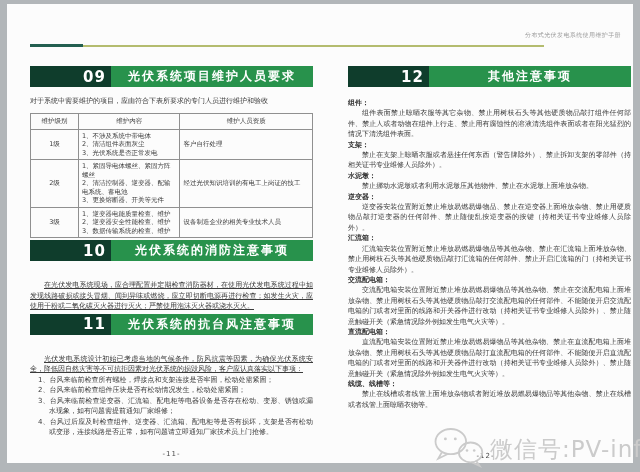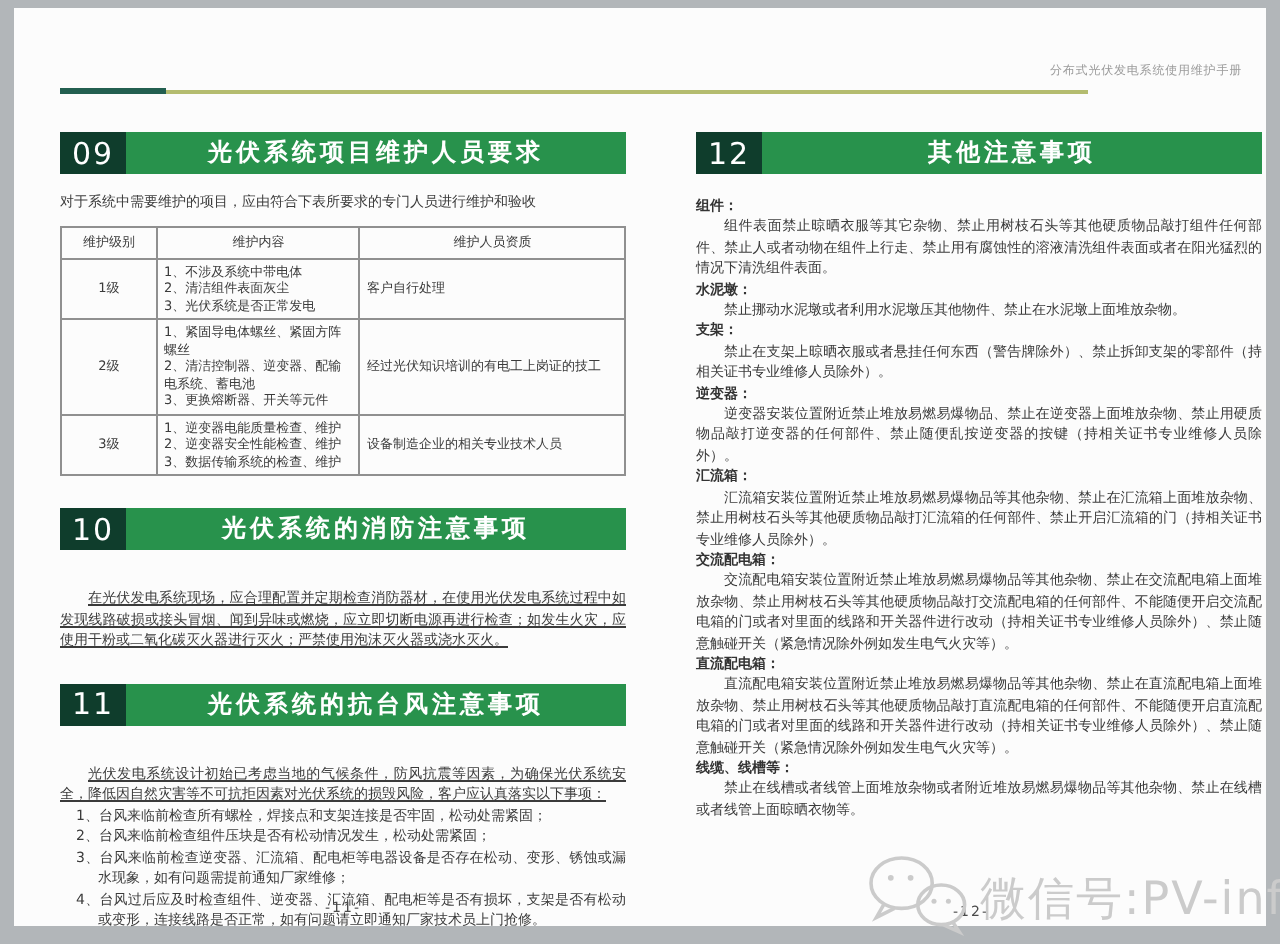--- a/index.html
+++ b/index.html
@@ -22,42 +22,42 @@
   .rule-olive{flex:1;height:2px;background:#b4bc6f;}
 
   .page{position:absolute;top:62px;width:283px;}
   .page-left{left:23px;}
   .page-right{left:341px;}
 
   .sec-header{display:flex;height:21px;}
   .sec-badge{
     width:33px;background:#0f3d2c;color:#fff;
     display:flex;align-items:center;justify-content:center;
-    font-size:15px;font-weight:normal;letter-spacing:1px;
+    font-size:15px;font-weight:bold;letter-spacing:1px;padding-left:48px;
   }
   .sec-bar{
     flex:1;background:#28924c;color:#fff;
     display:flex;align-items:center;justify-content:center;
     font-size:12px;font-weight:bold;letter-spacing:2px;
   }
 
   .intro{margin-top:9px;font-size:7px;line-height:10px;}
 
   table.maint{width:100%;border-collapse:collapse;margin-top:7px;table-layout:fixed;}
   table.maint th,table.maint td{
     border:1px solid #909090;font-size:6.5px;line-height:8.5px;
     padding:2px 3px;font-weight:normal;vertical-align:middle;color:#3b3b3b;
   }
   table.maint th{text-align:center;padding:3px 2px;}
   col.c-level{width:17%;} col.c-content{width:36%;} col.c-qual{width:47%;}
   td.lvl{text-align:center;}
   td.qual{padding-left:7px;}
 
   .para{margin-top:19px;font-size:7px;line-height:10.5px;text-indent:2em;text-align:justify;text-decoration:underline;}
-  .hdr-gap{margin-top:16px;}
+  .hdr-gap{margin-top:2px;}
   .items{margin-top:0;}
   .item{font-size:7px;line-height:10.5px;margin-left:8px;padding-left:11px;text-indent:-11px;text-align:justify;}
 
   .sub-label{font-size:7px;line-height:10.4px;font-weight:bold;color:#333;}
   .sub-text{margin:0;font-size:7px;line-height:10.4px;text-indent:2em;text-align:justify;}
   .r-content{margin-top:11px;}
 
   .pagenum{position:absolute;font-size:7px;color:#4a4a4a;letter-spacing:1px;}
   .pagenum-left{left:23px;top:446px;width:283px;text-align:center;}
   .pagenum-right{left:347px;top:448px;width:263px;text-align:center;}
@@ -155,26 +155,26 @@
         <div class="sec-badge">12</div>
         <div class="sec-bar">其他注意事项</div>
       </div>
 
       <div class="r-content">
         <div>
           <div class="sub-label">组件：</div>
           <p class="sub-text">组件表面禁止晾晒衣服等其它杂物、禁止用树枝石头等其他硬质物品敲打组件任何部件、禁止人或者动物在组件上行走、禁止用有腐蚀性的溶液清洗组件表面或者在阳光猛烈的情况下清洗组件表面。</p>
         </div>
         <div>
+          <div class="sub-label">支架：</div>
+          <p class="sub-text">禁止在支架上晾晒衣服或者悬挂任何东西（警告牌除外）、禁止拆卸支架的零部件（持相关证书专业维修人员除外）。</p>
+        </div>
+        <div>
           <div class="sub-label">水泥墩：</div>
           <p class="sub-text">禁止挪动水泥墩或者利用水泥墩压其他物件、禁止在水泥墩上面堆放杂物。</p>
-        </div>
-        <div>
-          <div class="sub-label">支架：</div>
-          <p class="sub-text">禁止在支架上晾晒衣服或者悬挂任何东西（警告牌除外）、禁止拆卸支架的零部件（持相关证书专业维修人员除外）。</p>
         </div>
         <div>
           <div class="sub-label">逆变器：</div>
           <p class="sub-text">逆变器安装位置附近禁止堆放易燃易爆物品、禁止在逆变器上面堆放杂物、禁止用硬质物品敲打逆变器的任何部件、禁止随便乱按逆变器的按键（持相关证书专业维修人员除外）。</p>
         </div>
         <div>
           <div class="sub-label">汇流箱：</div>
           <p class="sub-text">汇流箱安装位置附近禁止堆放易燃易爆物品等其他杂物、禁止在汇流箱上面堆放杂物、禁止用树枝石头等其他硬质物品敲打汇流箱的任何部件、禁止开启汇流箱的门（持相关证书专业维修人员除外）。</p>
         </div>
         <div>

